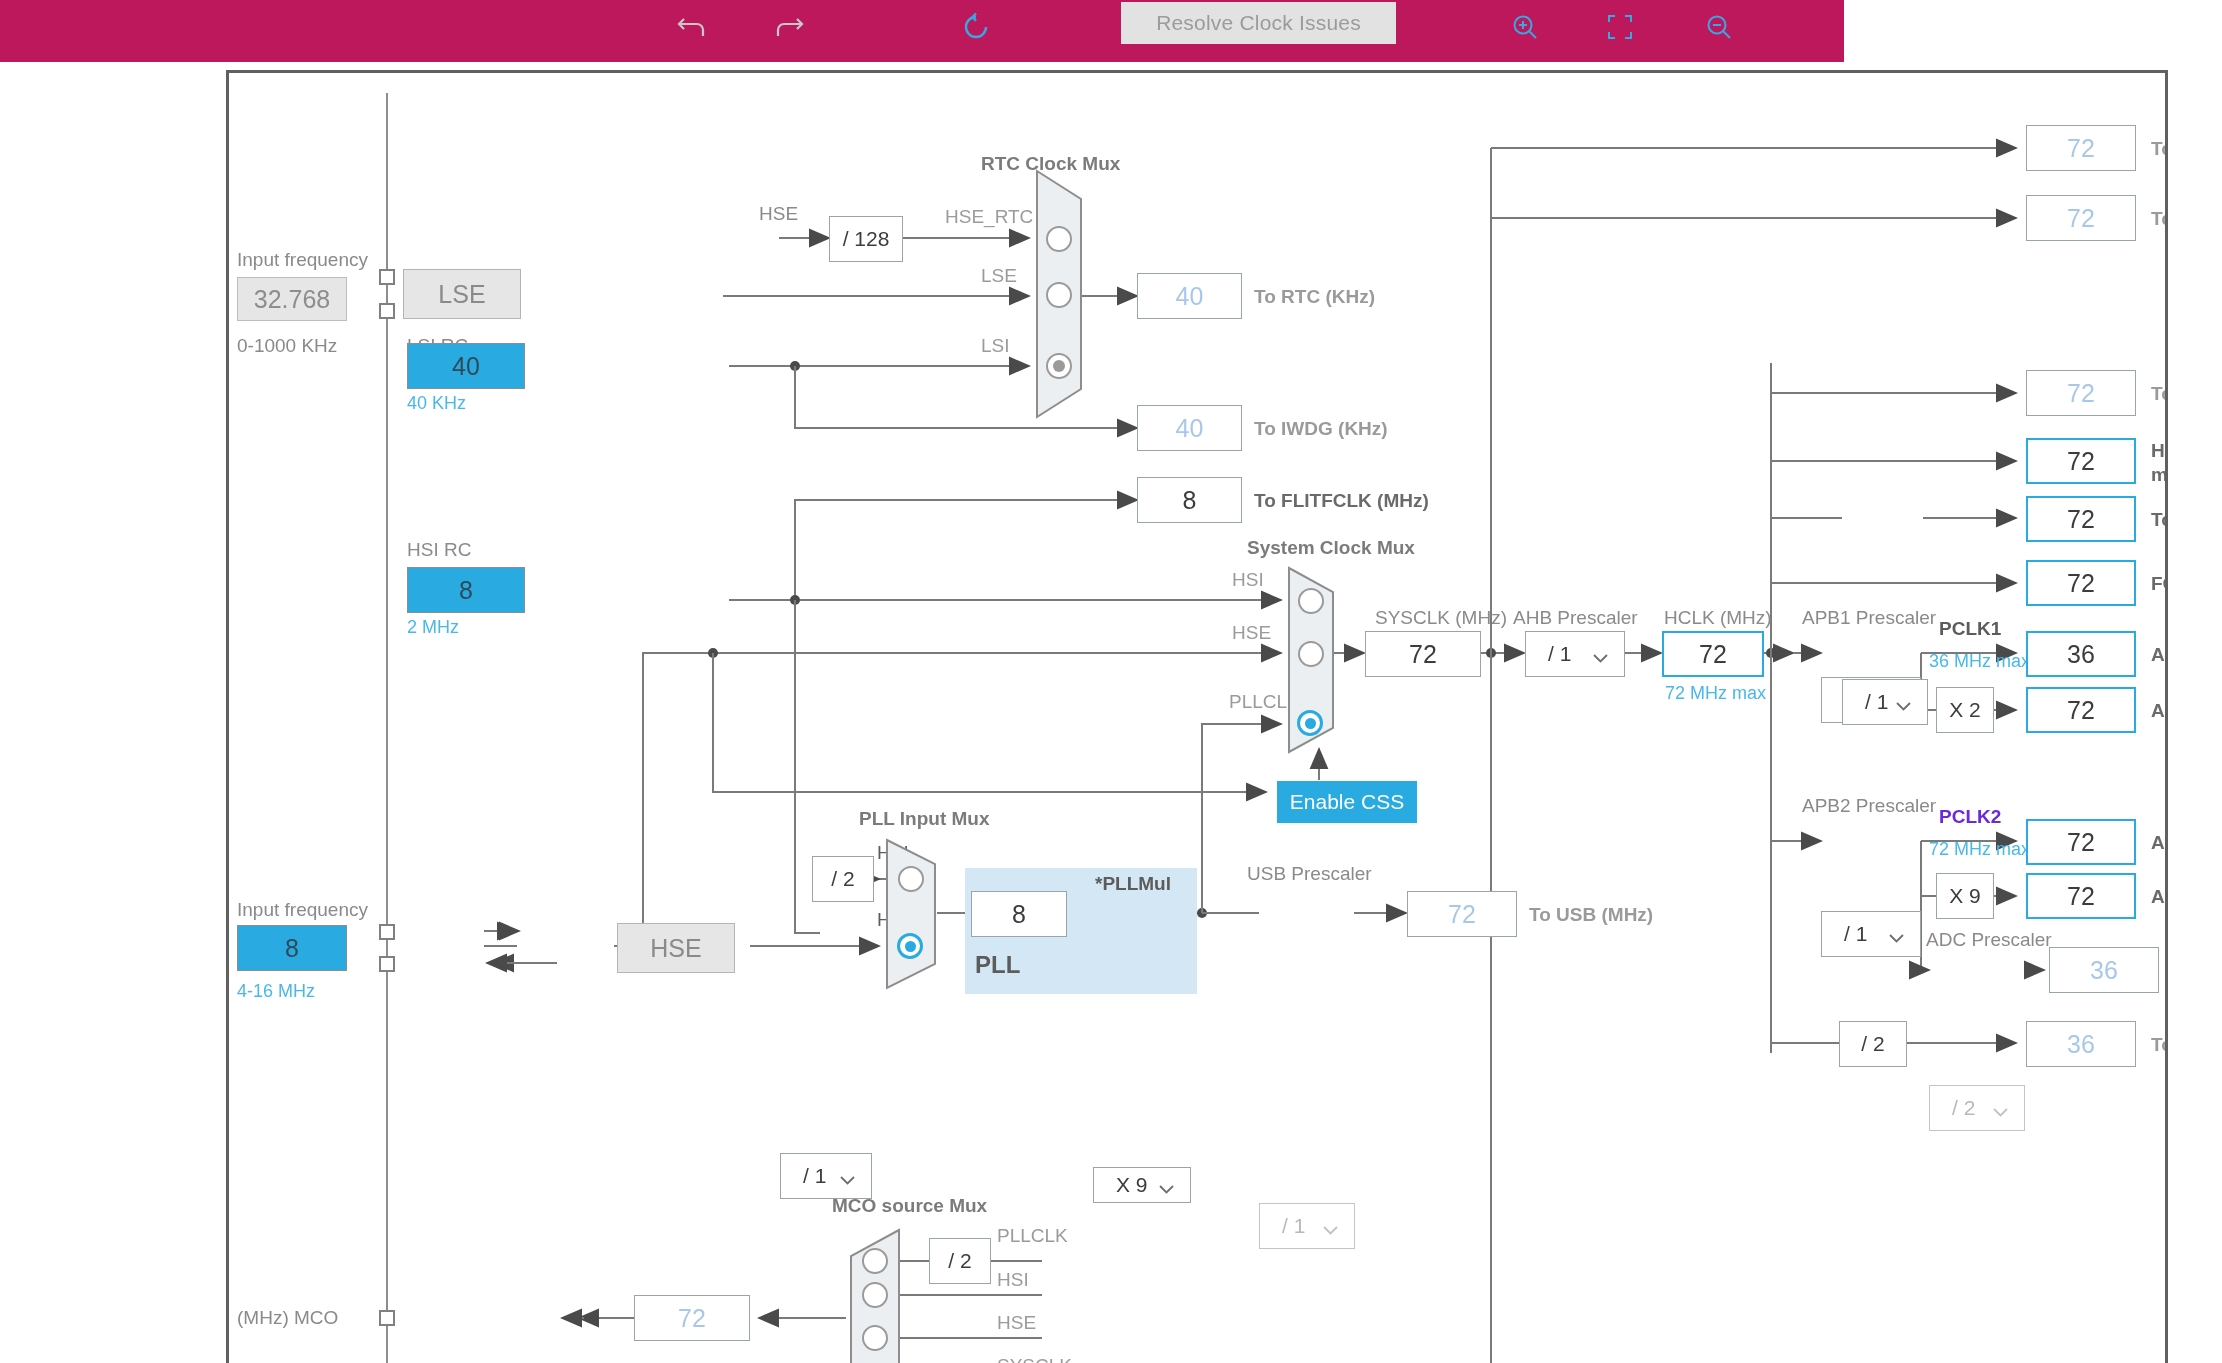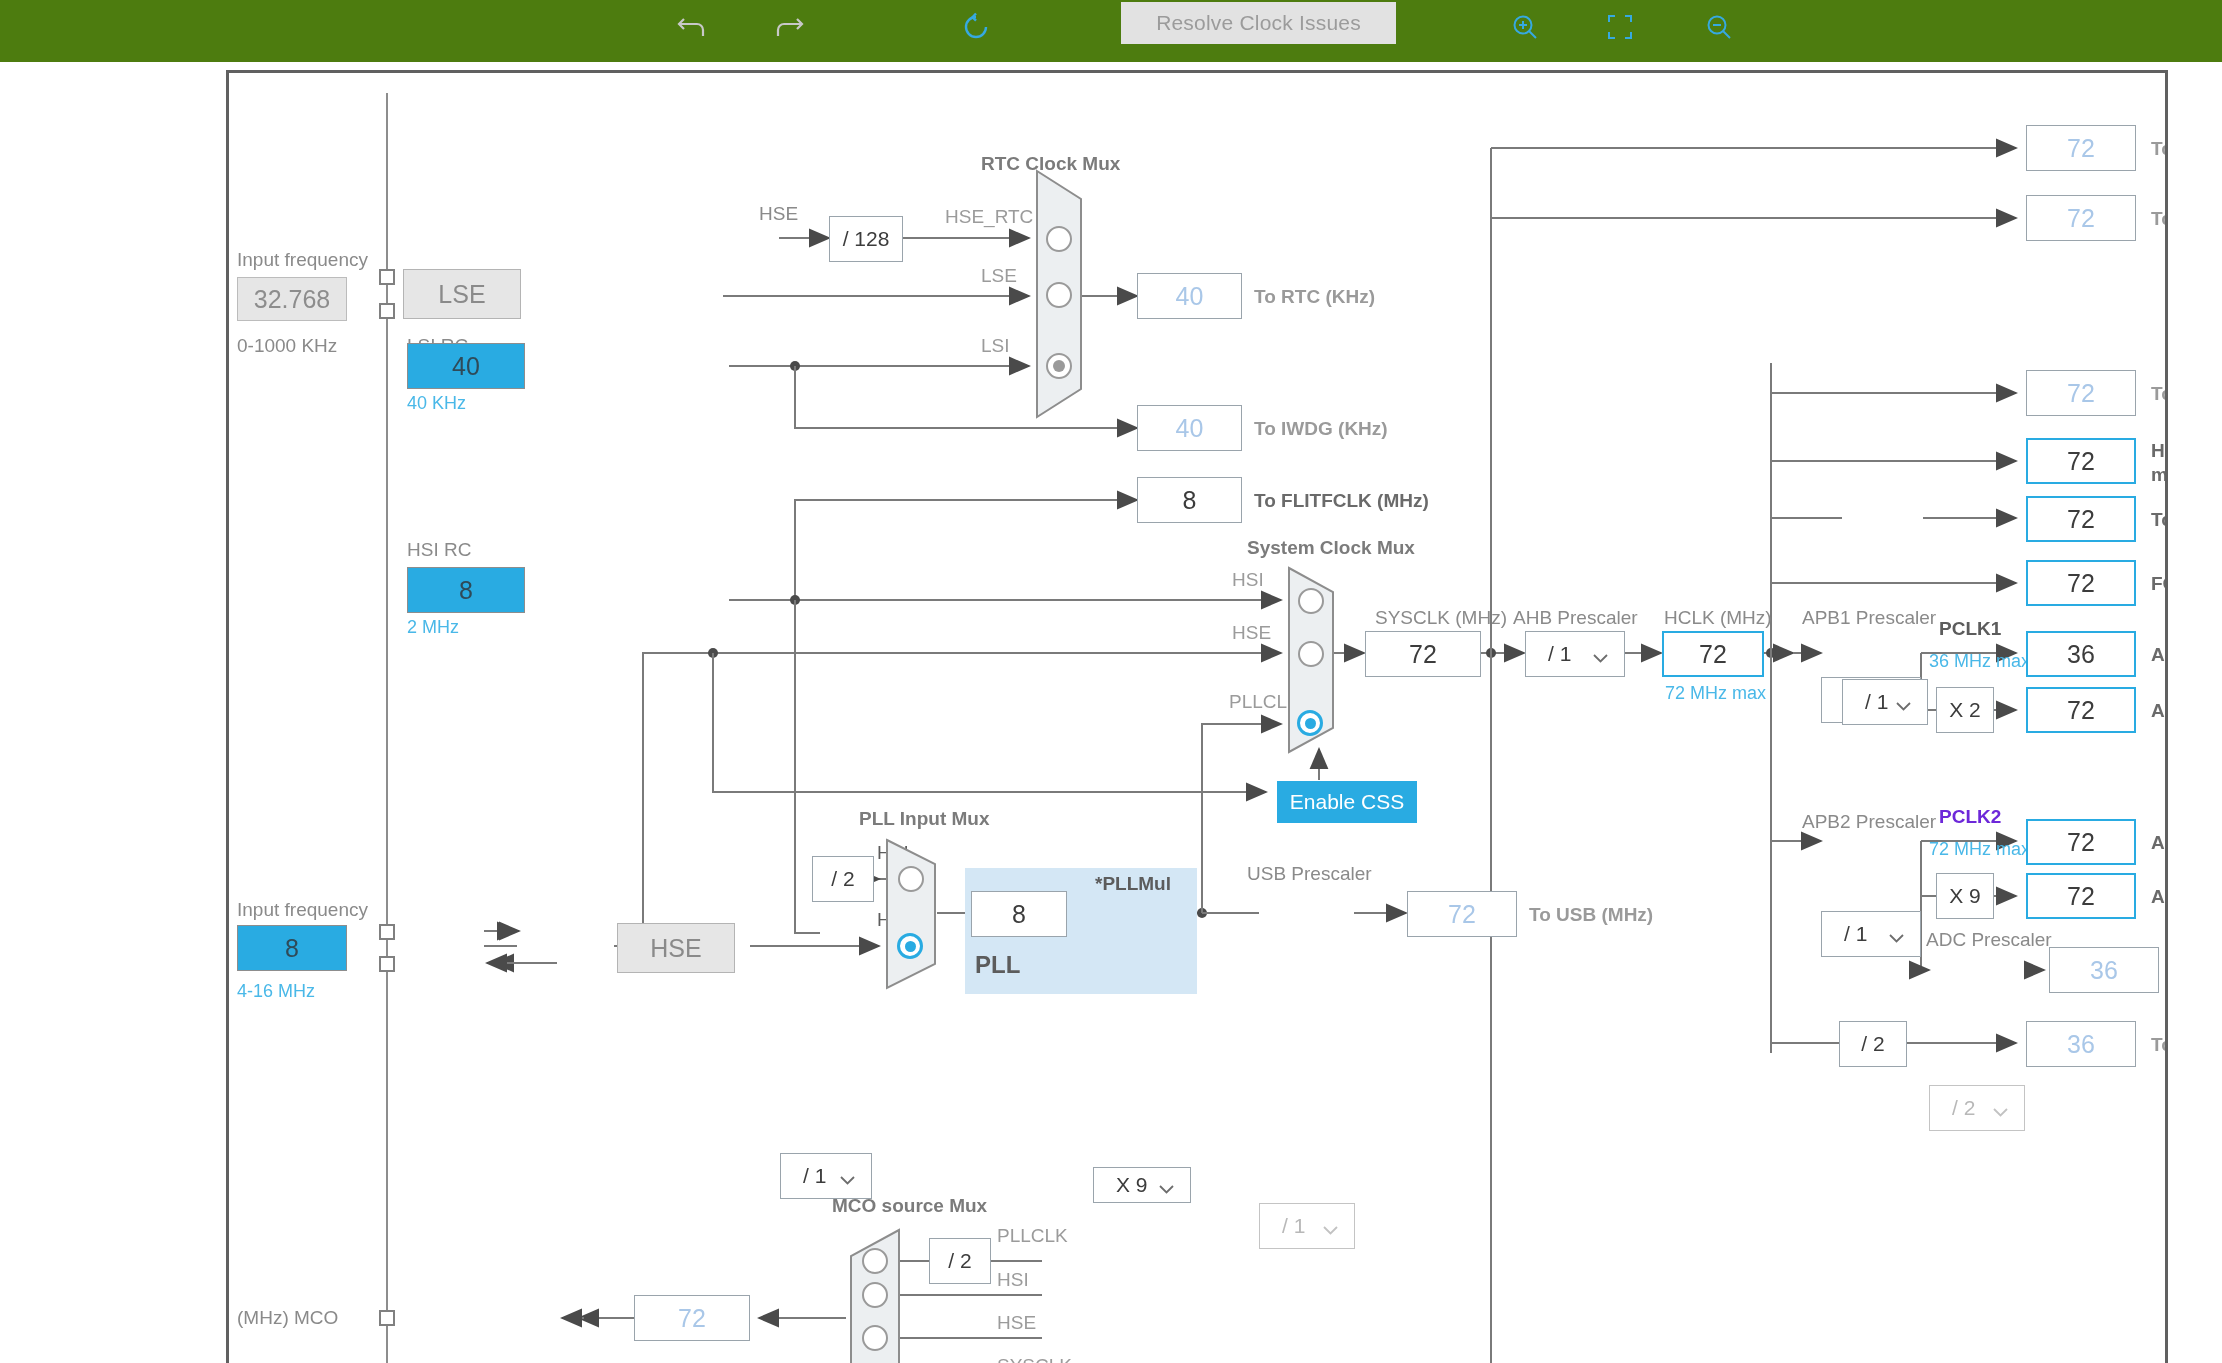--- a/index.html
+++ b/index.html
@@ -4,21 +4,21 @@
 <style>
   html,body{margin:0;padding:0;background:#ffffff;}
   body{
     width:2222px;height:1363px;position:relative;overflow:hidden;
     font-family:"Liberation Sans","DejaVu Sans",sans-serif;
     color:#5a5a5a;
     -webkit-font-smoothing:antialiased;
   }
 
   
-  #toolbar{position:absolute;left:0;top:0;width:2222px;height:62px;background:#4d7c0f;}
+  #toolbar{position:absolute;left:0;top:0;width:1844px;height:62px;background:#be185d;}
   .tb-btn{position:absolute;top:4px;width:54px;height:46px;display:flex;align-items:center;justify-content:center;}
   .tb-btn svg{display:block;}
   #resolve-btn{
     position:absolute;left:1121px;top:2px;width:275px;height:42px;
     background:#e2e2e2;color:#9b9b9b;font-size:21px;
     display:flex;align-items:center;justify-content:center;
     border:none;letter-spacing:.2px;
   }
 
   
@@ -379,21 +379,21 @@
     <span class="carat">
       <svg width="15" height="9" viewBox="0 0 15 9">
             <path d="M1 1 L7.5 7.5 L14 1" fill="none" stroke="#6d6d6d" stroke-width="1.8"></path>
           </svg>
     </span>
   </div>
   <div class="lbl n" style="left:1710px;top:545px;color:#5c5c5c;font-weight:bold;">PCLK1</div>
   <div class="lbl blue n" style="left:1700px;top:578px;">36 MHz max</div>
   <div class="n fbox" style="left:1707px;top:614px;width:58px;height:46px;">X 2</div>
 
-  <div class="lbl n" style="left:1573px;top:738px;">APB2 Prescaler</div>
+  <div class="lbl n" style="left:1573px;top:722px;">APB2 Prescaler</div>
   <div class="n dd" style="left:1592px;top:746px;width:100px;height:46px;">
     <span>/ 1</span>
     <span class="carat">
       <svg width="15" height="9" viewBox="0 0 15 9">
             <path d="M1 1 L7.5 7.5 L14 1" fill="none" stroke="#6d6d6d" stroke-width="1.8"></path>
           </svg>
     </span>
   </div>
   <div class="lbl n" style="left:1710px;top:733px;color:#6d28d9;font-weight:bold;">PCLK2</div>
   <div class="lbl blue n" style="left:1700px;top:766px;">72 MHz max</div>

